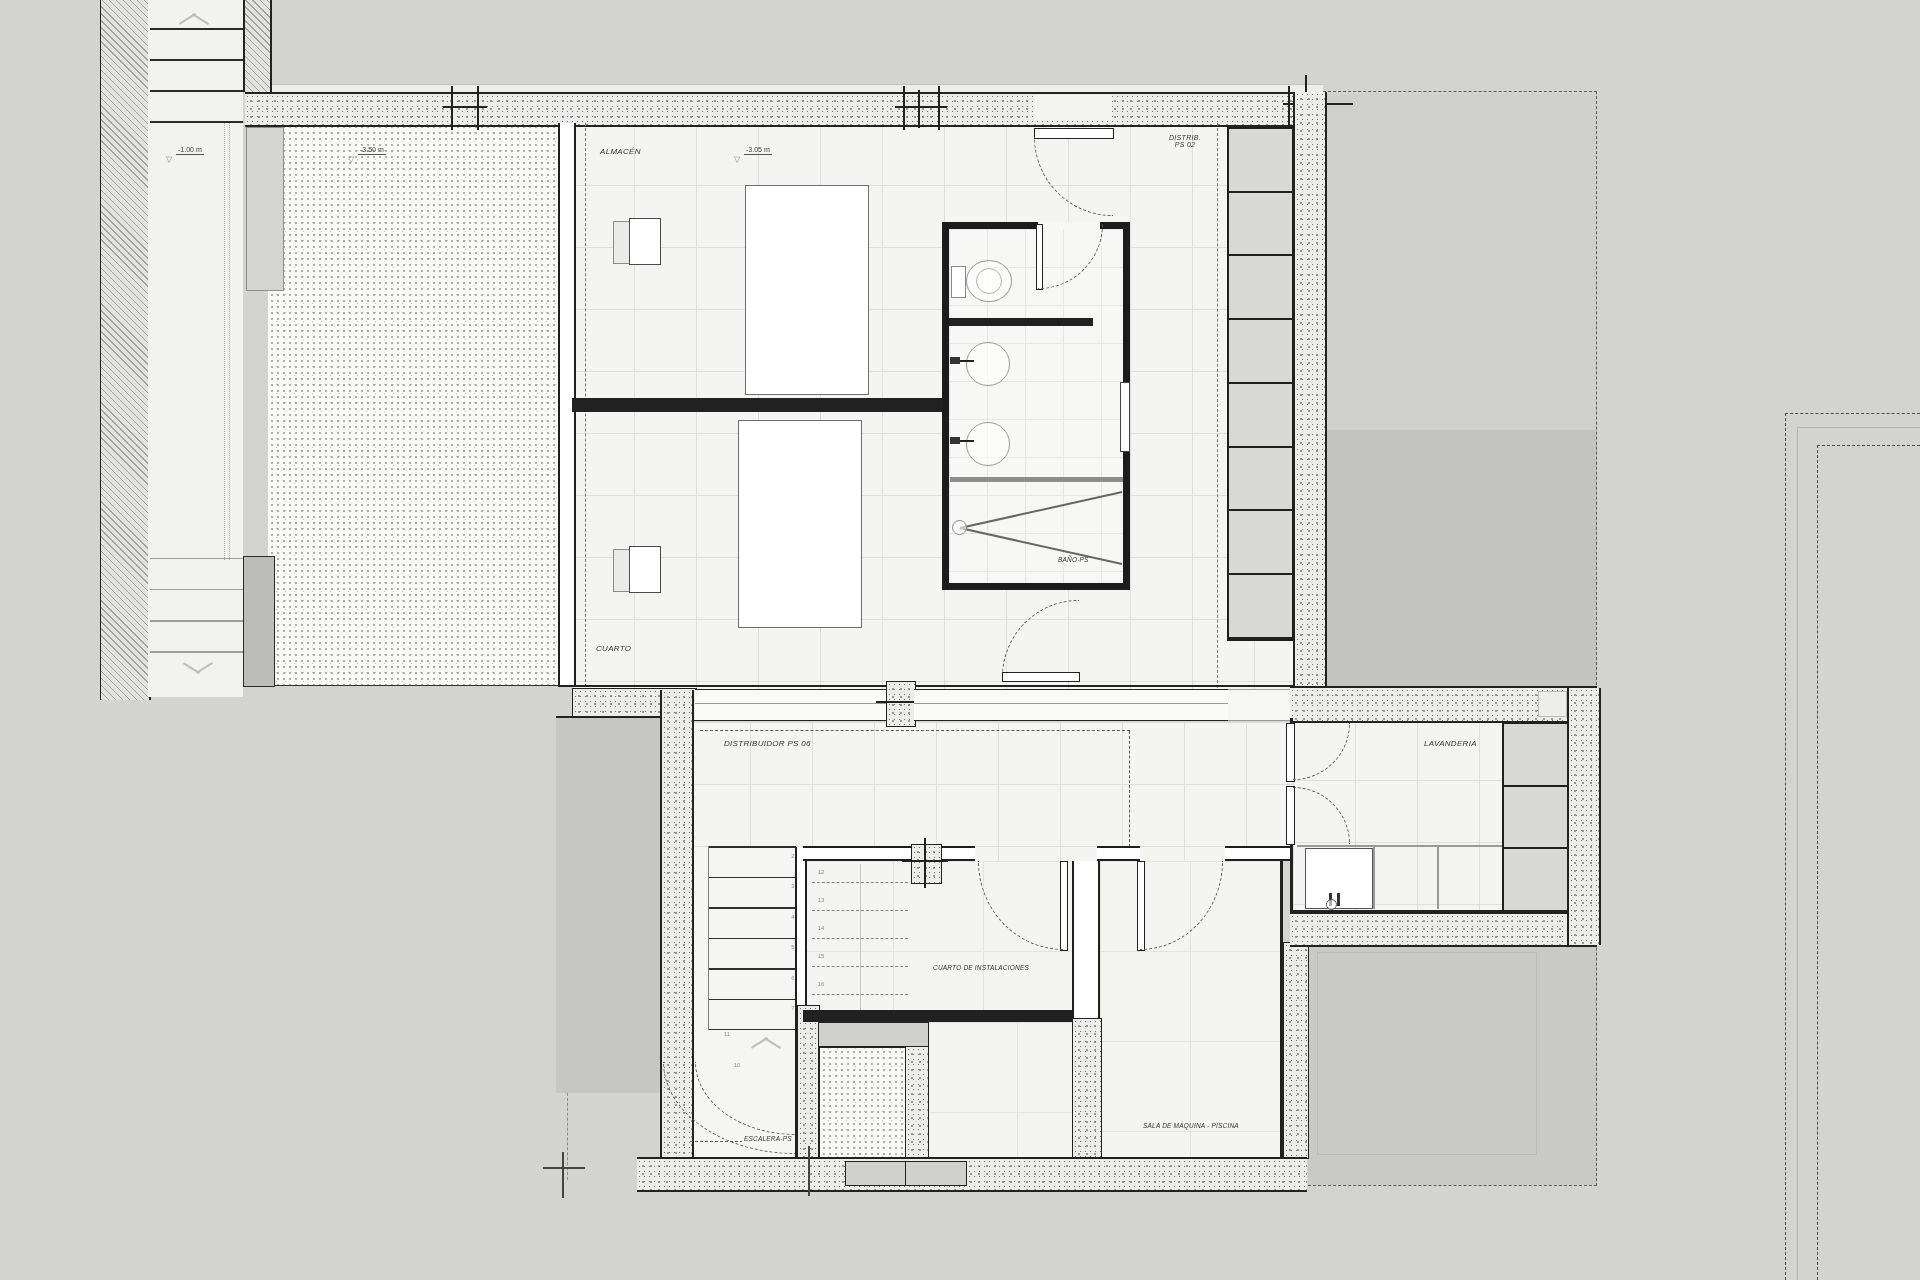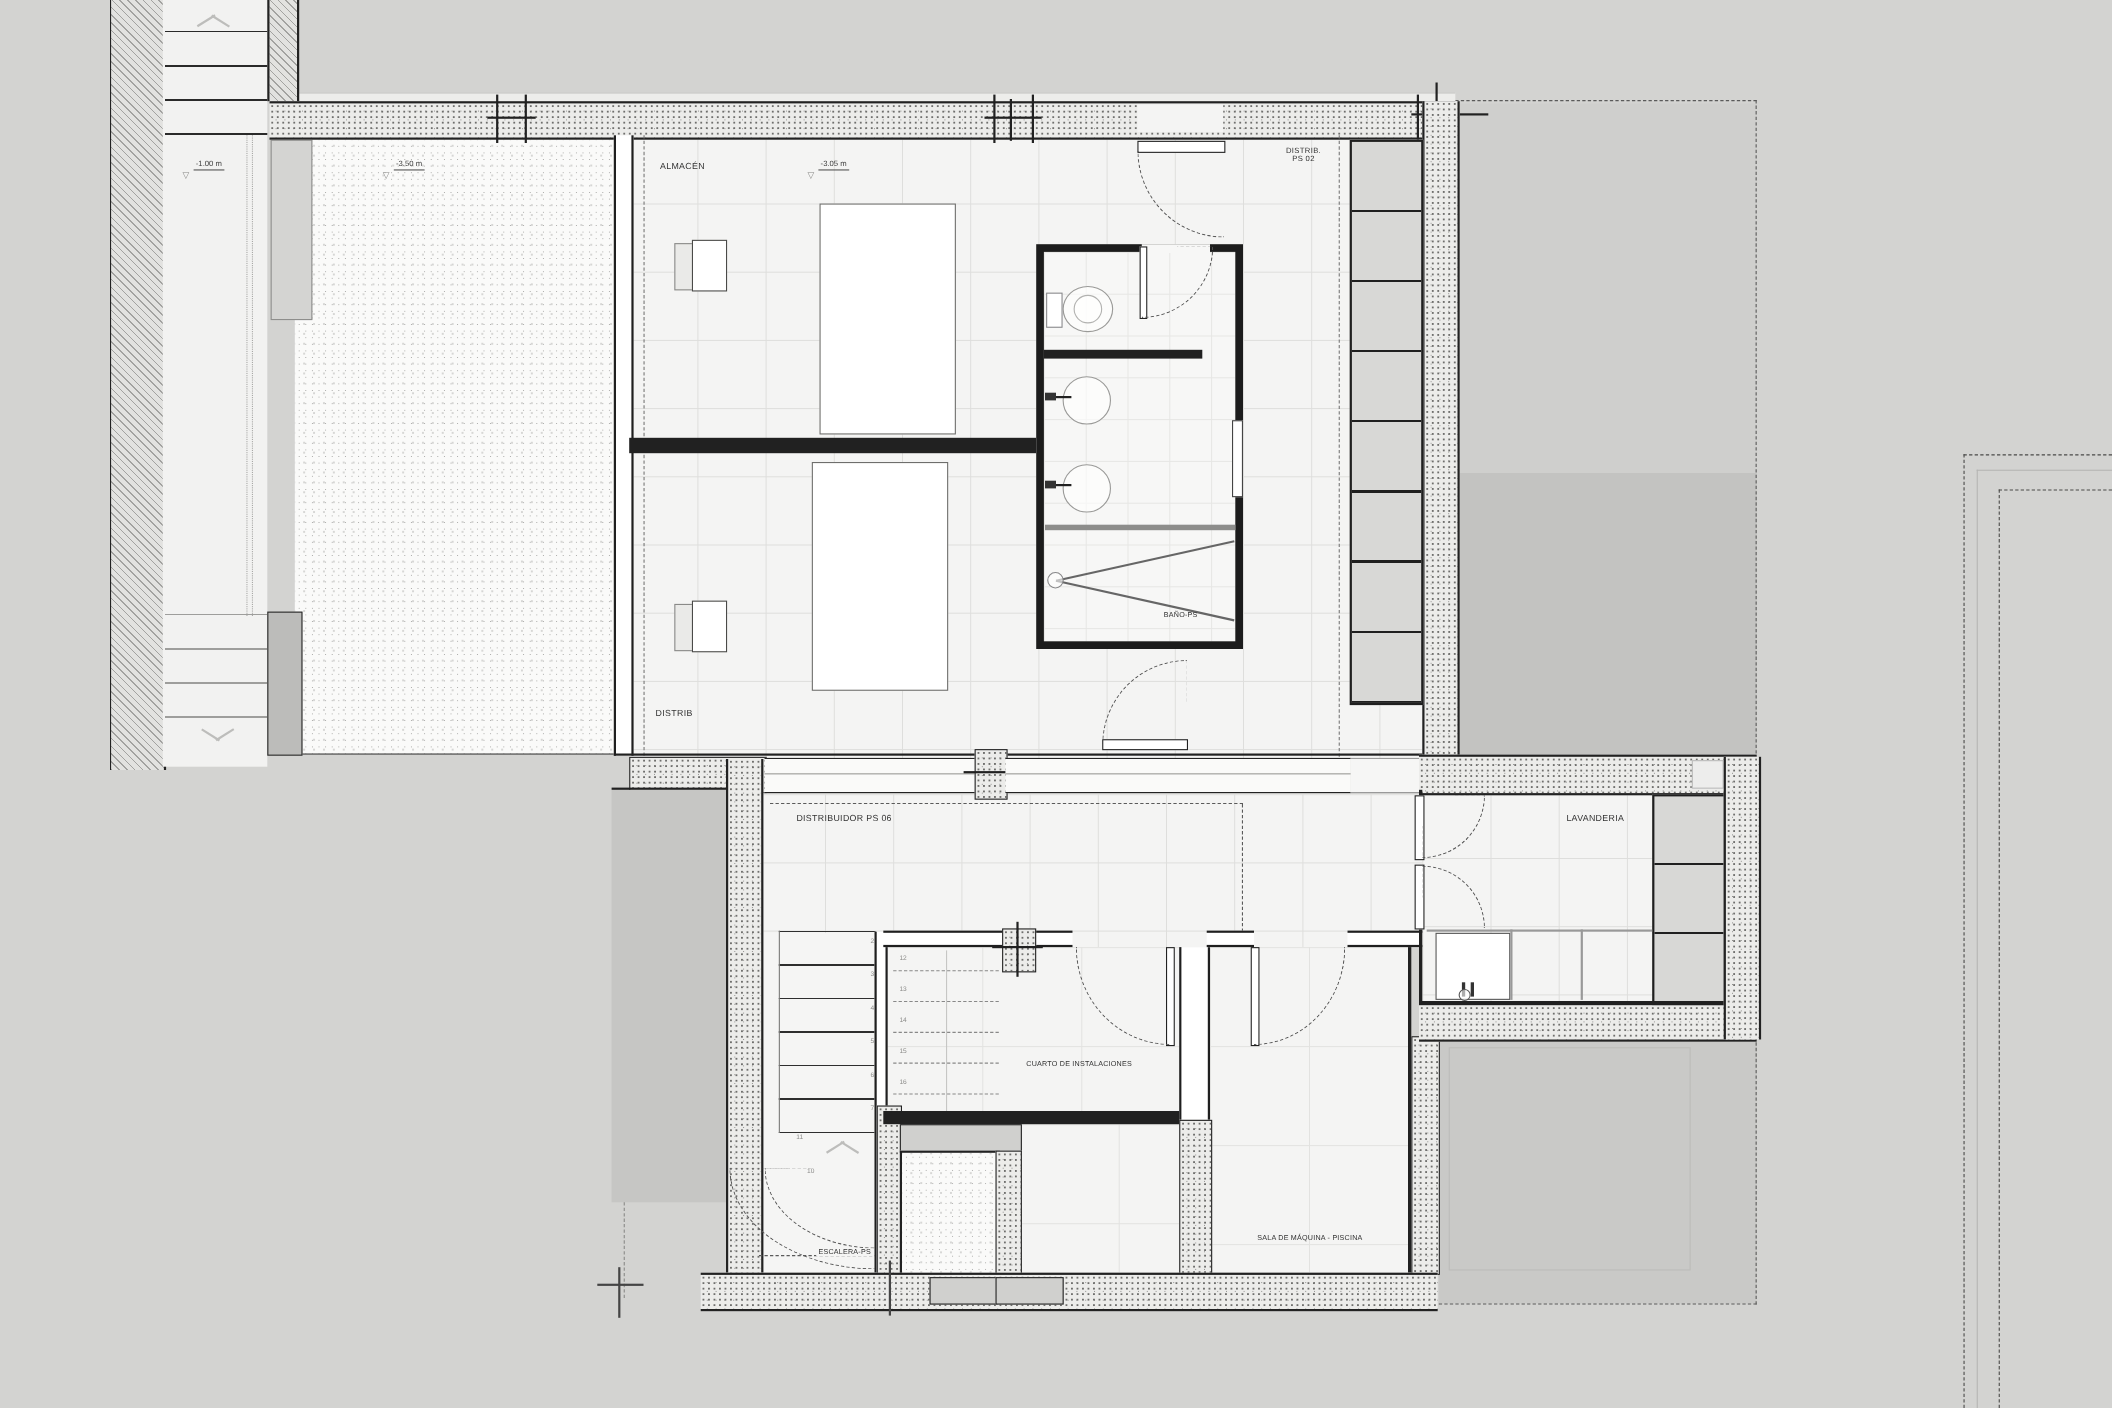--- a/index.html
+++ b/index.html
@@ -21,21 +21,21 @@
   .dot-v{width:0!important;border-left:1px dotted #a8a8a6;}
   .ln{position:absolute;background:#666;height:1.5px;transform-origin:left center;}
   
   .arc{position:absolute;}
   .arc-tl{border-top:1px dashed #5a5a5a;border-left:1px dashed #5a5a5a;border-top-left-radius:100% 100%;}
   .arc-bl{border-bottom:1px dashed #5a5a5a;border-left:1px dashed #5a5a5a;border-bottom-left-radius:100% 100%;}
   .arc-br{border-bottom:1px dashed #5a5a5a;border-right:1px dashed #5a5a5a;border-bottom-right-radius:100% 100%;}
   .arc-tr{border-top:1px dashed #5a5a5a;border-right:1px dashed #5a5a5a;border-top-right-radius:100% 100%;}
   .leaf{position:absolute;background:#fff;border:1.5px solid #222;}
   
-  .lbl{position:absolute;font-size:8px;color:#333;white-space:nowrap;letter-spacing:.3px;}
+  .lbl{position:absolute;font-size:8px;color:#333;white-space:nowrap;letter-spacing:.3px;font-style:italic;}
   .lbl-s{font-size:6.5px;letter-spacing:.2px;}
   .lbl-m{font-size:7px;}
   .lvl{position:absolute;font-size:7px;color:#3c3c3c;border-bottom:1px solid #555;padding:0 2px 1px 2px;white-space:nowrap;}
   .tri{position:absolute;font-size:8px;color:#8a8a88;}
   
   .chev{position:absolute;width:32px;height:15px;}
   .chev::before,.chev::after{content:'';position:absolute;top:6px;width:58%;height:2px;background:#bdbdbb;}
   .chev::before{left:0;transform:rotate(-32deg);}
   .chev::after{right:0;transform:rotate(32deg);}
   .chev.down{transform:scaleY(-1);}
@@ -117,21 +117,21 @@
   <div class="abs dk" style="left:572px;top:398px;width:370px;height:14px;"></div>
 
   <div class="abs" style="left:745px;top:185px;width:122px;height:208px;background:#fff;border:1.5px solid #6e6e6c;"></div>
   <div class="abs" style="left:738px;top:420px;width:122px;height:206px;background:#fff;border:1.5px solid #6e6e6c;"></div>
   <div class="abs" style="left:613px;top:221px;width:33px;height:41px;background:#eaeae8;border:1px solid #8a8a88;"></div>
   <div class="abs" style="left:629px;top:218px;width:30px;height:45px;background:#fff;border:1.5px solid #4a4a48;"></div>
   <div class="abs" style="left:613px;top:549px;width:33px;height:41px;background:#eaeae8;border:1px solid #8a8a88;"></div>
   <div class="abs" style="left:629px;top:546px;width:30px;height:45px;background:#fff;border:1.5px solid #4a4a48;"></div>
 
   <span class="lbl" style="left:600px;top:147px;">ALMACÉN</span>
-  <span class="lbl" style="left:596px;top:644px;">DISTRIB</span>
+  <span class="lbl" style="left:596px;top:644px;">CUARTO</span>
 
   <div class="arc arc-tl" style="left:1002px;top:600px;width:76px;height:76px;"></div>
   <div class="leaf" style="left:1002px;top:672px;width:76px;height:8px;"></div>
 
   <div class="abs flf" style="left:942px;top:222px;width:188px;height:368px;border:7px solid #1c1c1c;box-sizing:border-box;"></div>
   <div class="abs dk" style="left:949px;top:318px;width:144px;height:8px;"></div>
   <div class="abs" style="left:951px;top:266px;width:13px;height:30px;background:#fff;border:1.2px solid #88888a;"></div>
   <div class="circ" style="left:966px;top:260px;width:44px;height:40px;"></div>
   <div class="circ" style="left:976px;top:268px;width:24px;height:24px;border-color:#b2b2b0;"></div>
   <div class="circ" style="left:966px;top:342px;width:42px;height:42px;"></div>

